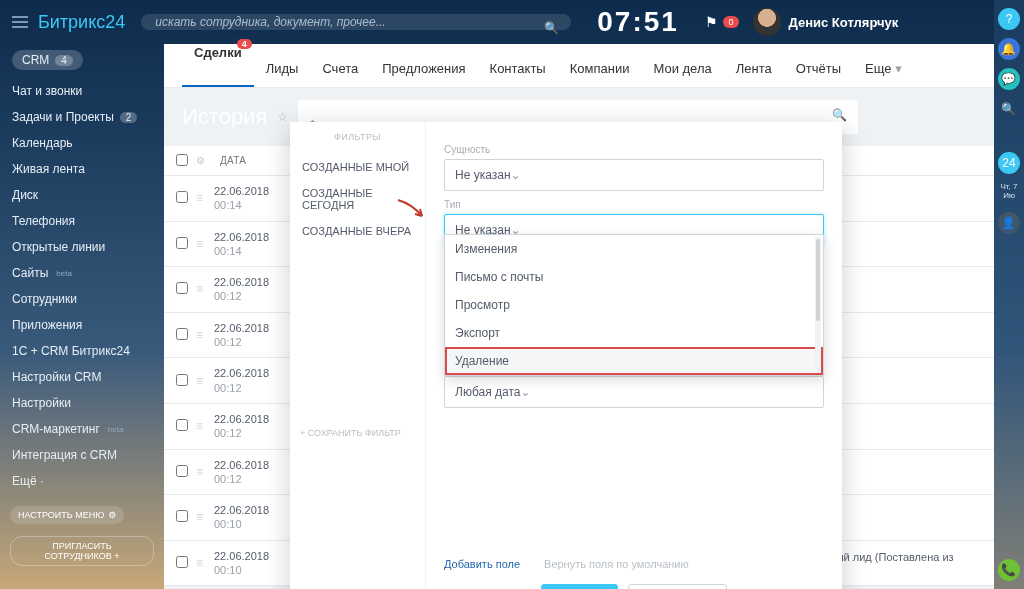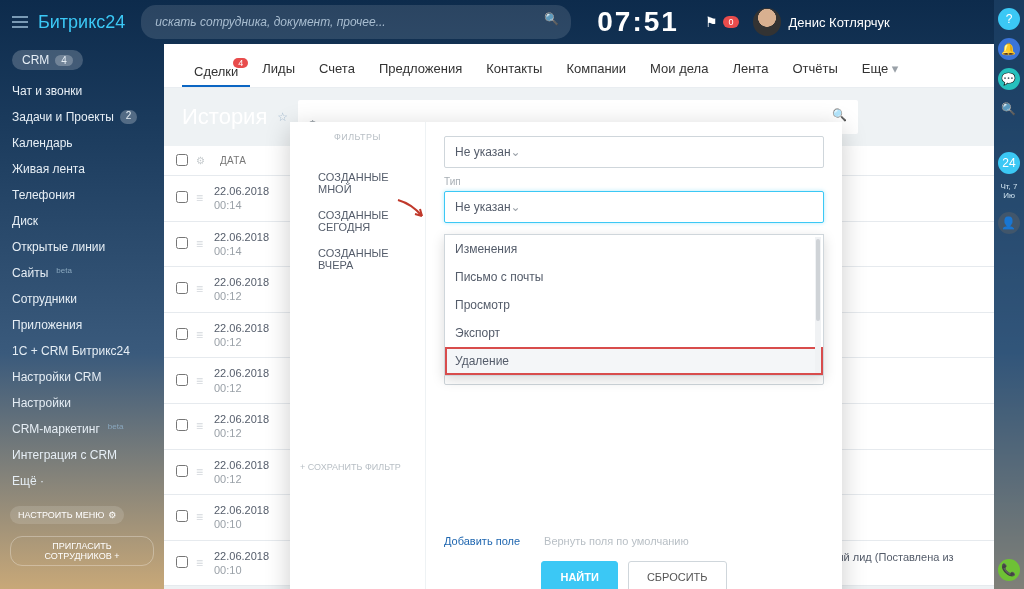--- a/index.html
+++ b/index.html
@@ -3,48 +3,48 @@
 <meta charset="utf-8">
 <style>
   *{box-sizing:border-box;margin:0;padding:0;font-family:"Helvetica Neue",Arial,sans-serif}
   body{background:linear-gradient(180deg,#0d2b4c 0%,#1a3a5c 20%,#3a5a7c 60%,#c8a878 100%);width:1024px;height:589px;overflow:hidden;font-size:12px;color:#333}
   .topbar{display:flex;align-items:center;height:44px;padding:0 12px;color:#fff}
   .hamburger{display:flex;flex-direction:column;gap:3px;width:16px;margin-right:10px}
   .hamburger span{height:2px;background:#7a9ab5}
   .logo{font-size:18px;font-weight:600;color:#fff;margin-right:16px}
   .logo span{color:#3bc8f5;font-weight:300}
   .search-top{flex:1;max-width:430px;position:relative}
-  .search-top input{width:100%;height:34px;background:rgba(255,255,255,.12);border:none;border-radius:15px;padding:0 34px 0 14px;color:#fff;font-size:12px;font-style:italic}
+  .search-top input{width:100%;height:16px;background:rgba(255,255,255,.12);border:none;border-radius:15px;padding:0 34px 0 14px;color:#fff;font-size:12px;font-style:italic}
   .search-top input::placeholder{color:#a8bdd0}
   .search-top .sicon{position:absolute;right:12px;top:7px;color:#a8bdd0}
   .clock{font-size:28px;font-weight:700;margin:0 26px;letter-spacing:2px}
   .flag-ico{color:#fff;font-size:14px;margin-right:6px}
   .flag-badge{background:#e84c4c;color:#fff;border-radius:6px;padding:1px 5px;font-size:9px;margin-right:14px}
   .avatar{width:28px;height:28px;border-radius:50%;background:#555;margin-right:8px;display:inline-block;background-image:radial-gradient(circle at 50% 35%,#d8b090 38%,#333 40%)}
-  .uname{font-weight:400;font-size:13px}
+  .uname{font-weight:700;font-size:13px}
   .right-rail{position:absolute;right:0;top:0;bottom:0;width:30px;background:rgba(40,80,120,.45);display:flex;flex-direction:column;align-items:center;gap:8px;padding-top:8px;color:#fff}
   .right-rail div{width:22px;height:22px;border-radius:50%;display:flex;align-items:center;justify-content:center;font-size:12px}
   .rail-help{background:#3bc8f5}
   .rail-bell{background:#3b74d8}
   .rail-chat{background:#26c0bd}
   .rail-24{background:#3bc8f5;font-size:10px;border-radius:4px;margin-top:24px}
   .rail-date{font-size:8px;color:#cfe3f0;text-align:center}
   .rail-usericon{background:#41566b;margin-top:4px}
   .right-rail .call{position:absolute;bottom:8px;background:#6ec135}
   .sidebar{position:absolute;left:0;top:44px;bottom:0;width:164px;color:#e6eef5;font-size:12px}
   .crm-chip{display:inline-flex;align-items:center;gap:6px;background:rgba(255,255,255,.2);border-radius:11px;padding:3px 10px;margin:6px 12px}
   .count-badge{background:rgba(255,255,255,.25);border-radius:8px;padding:0 6px;font-size:10px}
   .nav{margin-top:2px}
-  .nav-item{padding:6px 12px;display:flex;gap:6px}
+  .nav-item{padding:6px 12px;display:flex;align-items:center;gap:6px}
   .sup{font-size:8px;color:#8aa8bf;margin-left:2px}
   .sb-btn{margin:12px 10px;background:rgba(255,255,255,.14);border:none;border-radius:12px;color:#fff;padding:4px 8px;font-size:9px;display:flex;align-items:center;gap:4px}
   .content{position:absolute;left:164px;right:30px;top:44px;bottom:0;background:#eef2f4;display:flex;flex-direction:column}
   .tabs{background:#fff;height:44px;display:flex;align-items:flex-end;padding:0 18px;border-bottom:1px solid #e9edf1}
   .tab{padding:0 12px 11px;font-size:13px;color:#333;position:relative}
-  .tab.active{font-weight:400;border-bottom:2.5px solid #0b66c3;padding-bottom:6px}
+  .tab.active{font-weight:700;border-bottom:2.5px solid #0b66c3;padding-bottom:25px}
   .tab .nbadge{position:absolute;top:-6px;right:2px;background:#e84c4c;color:#fff;border-radius:7px;padding:0 5px;font-size:9px}
   .titlebar{display:flex;align-items:center;gap:10px;padding:12px 18px}
   .pagetitle{color:#fff;font-size:22px;font-weight:300}
   .star{color:#a8bdd0}
   .filter-outer{flex:1;position:relative}
   .filter-input{width:560px;height:34px;border:none;border-radius:2px;padding:16px 32px 0 10px;font-size:12px;color:#777;background:#fff}
   .filter-input::placeholder{color:#a6adb2}
   .filter-search{position:absolute;left:534px;top:8px;color:#c5cacd}
   .table{flex:1;overflow:hidden;background:#eef2f4;position:relative}
   .thead{display:flex;align-items:center;height:30px;padding:0 12px;background:#fff;border-bottom:1px solid #e6eaee;color:#777;font-size:10px}
@@ -63,22 +63,22 @@
   .drag{color:#d2d7db;font-size:12px}
   .date-cell{line-height:1.3}
   .date-cell div:last-child{color:#9aa1a8}
   .link{color:#2067b0}
   .mini-ava{width:28px;height:28px;border-radius:50%;background:#b8926a;margin-right:6px;flex-shrink:0;background-image:radial-gradient(circle at 50% 35%,#e8c9a8 40%,#333 42%)}
   .author-cell{display:flex;align-items:center}
   .author-cell .nm{font-weight:600;color:#333;line-height:1.2}
   
   .filter-panel{position:absolute;top:122px;left:290px;width:552px;background:#fff;box-shadow:0 6px 24px rgba(0,0,0,.2);display:flex;z-index:50}
   .fp-side{width:136px;border-right:1px solid #eef2f4;padding:10px 0}
-  .fp-side-title{text-align:center;font-size:9px;color:#b8bfc5;margin-bottom:22px;letter-spacing:.5px}
-  .fp-preset{padding:7px 28px;font-size:11px;color:#545c6a}
+  .fp-side-title{text-align:center;font-size:9px;color:#b8bfc5;margin-bottom:12px;letter-spacing:.5px}
+  .fp-preset{padding:7px 12px;font-size:11px;color:#545c6a}
   .fp-save{padding:14px 10px;font-size:9px;color:#b8bfc5;display:flex;align-items:center;gap:4px;margin-top:170px}
   .fp-main{flex:1;padding:14px 18px 16px;position:relative}
   .fld-label{font-size:10px;color:#a7aeb4;margin-bottom:4px;margin-top:8px}
   .fld-select{height:32px;border:1px solid #cfd6db;border-radius:2px;display:flex;align-items:center;padding:0 10px;font-size:12px;color:#545c6a;background:#fff}
   .fld-select.open{border-color:#3bc8f5;box-shadow:0 0 4px rgba(59,200,245,.4)}
   .chev{color:#9aa1a8}
   .dropdown{position:absolute;left:18px;right:18px;top:112px;border:1px solid #cfd6db;background:#fff;box-shadow:0 4px 12px rgba(0,0,0,.15);z-index:60}
   .dd-item{padding:7px 10px;font-size:12px;color:#545c6a}
   .dd-item.hover{background:#f4f6f8}
   .dd-item.highlighted{outline:2px solid #d84c4c;outline-offset:-2px}
@@ -138,24 +138,24 @@
         <span>Задачи и Проекты</span>
         <span class="count-badge">2</span>
       </div>
       <div class="nav-item">
         <span>Календарь</span>
       </div>
       <div class="nav-item">
         <span>Живая лента</span>
       </div>
       <div class="nav-item">
+        <span>Диск</span>
+      </div>
+      <div class="nav-item">
         <span>Телефония</span>
-      </div>
-      <div class="nav-item">
-        <span>Диск</span>
       </div>
       <div class="nav-item">
         <span>Открытые линии</span>
       </div>
       <div class="nav-item">
         <span>Сайты</span>
         <span class="sup">beta</span>
       </div>
       <div class="nav-item">
         <span>Сотрудники</span>
@@ -355,20 +355,21 @@
       </div>
     <div class="fp-save">+  СОХРАНИТЬ ФИЛЬТР</div>
   </div>
   <div class="fp-main">
     <div class="arrow-mark">
       <svg width="30" height="24">
           <path d="M2 2 Q 16 6 26 18" stroke="#c0392b" stroke-width="2" fill="none"></path>
           <path d="M26 18 l-7 -2 M26 18 l-2 -7" stroke="#c0392b" stroke-width="2" fill="none"></path>
         </svg>
     </div>
+    <div class="fld-label">Сущность</div>
     <div class="fld-select">
       <span>Не указан</span>
         <span class="chev">⌄</span>
     </div>
     <div class="fld-label">Тип</div>
     <div class="fld-select open">
       <span>Не указан</span>
         <span class="chev">⌄</span>
     </div>
     <div class="dropdown">

